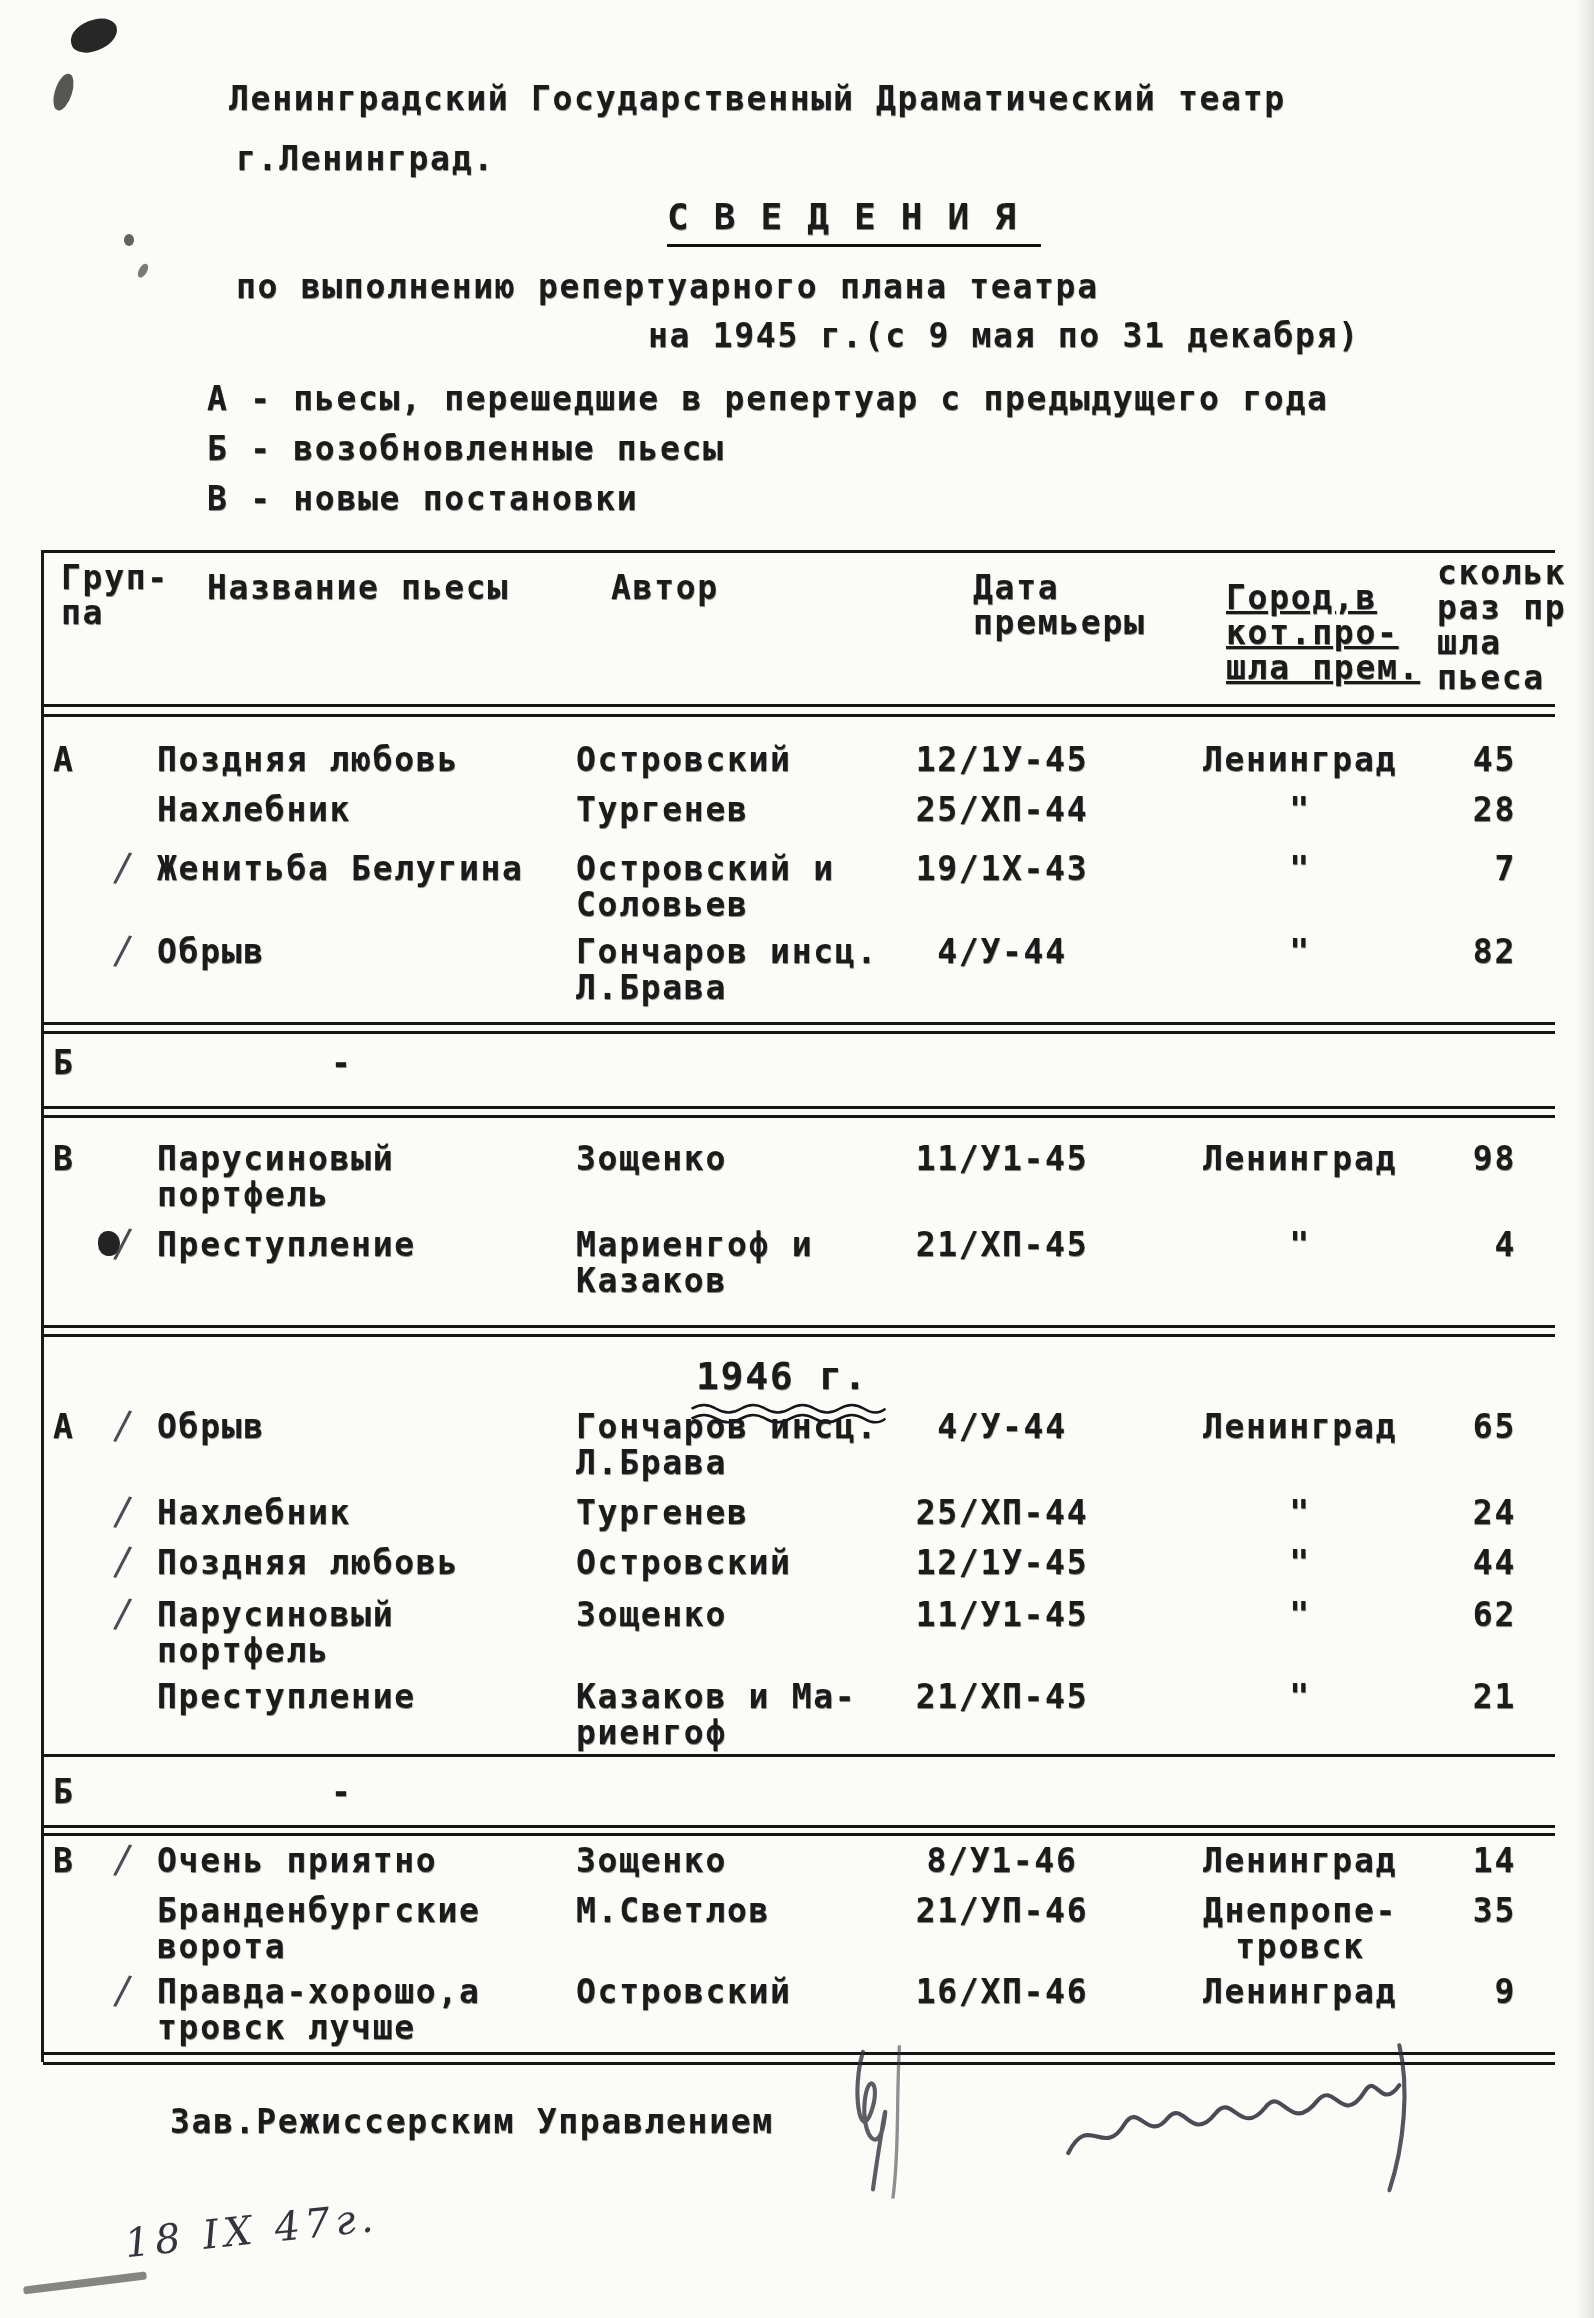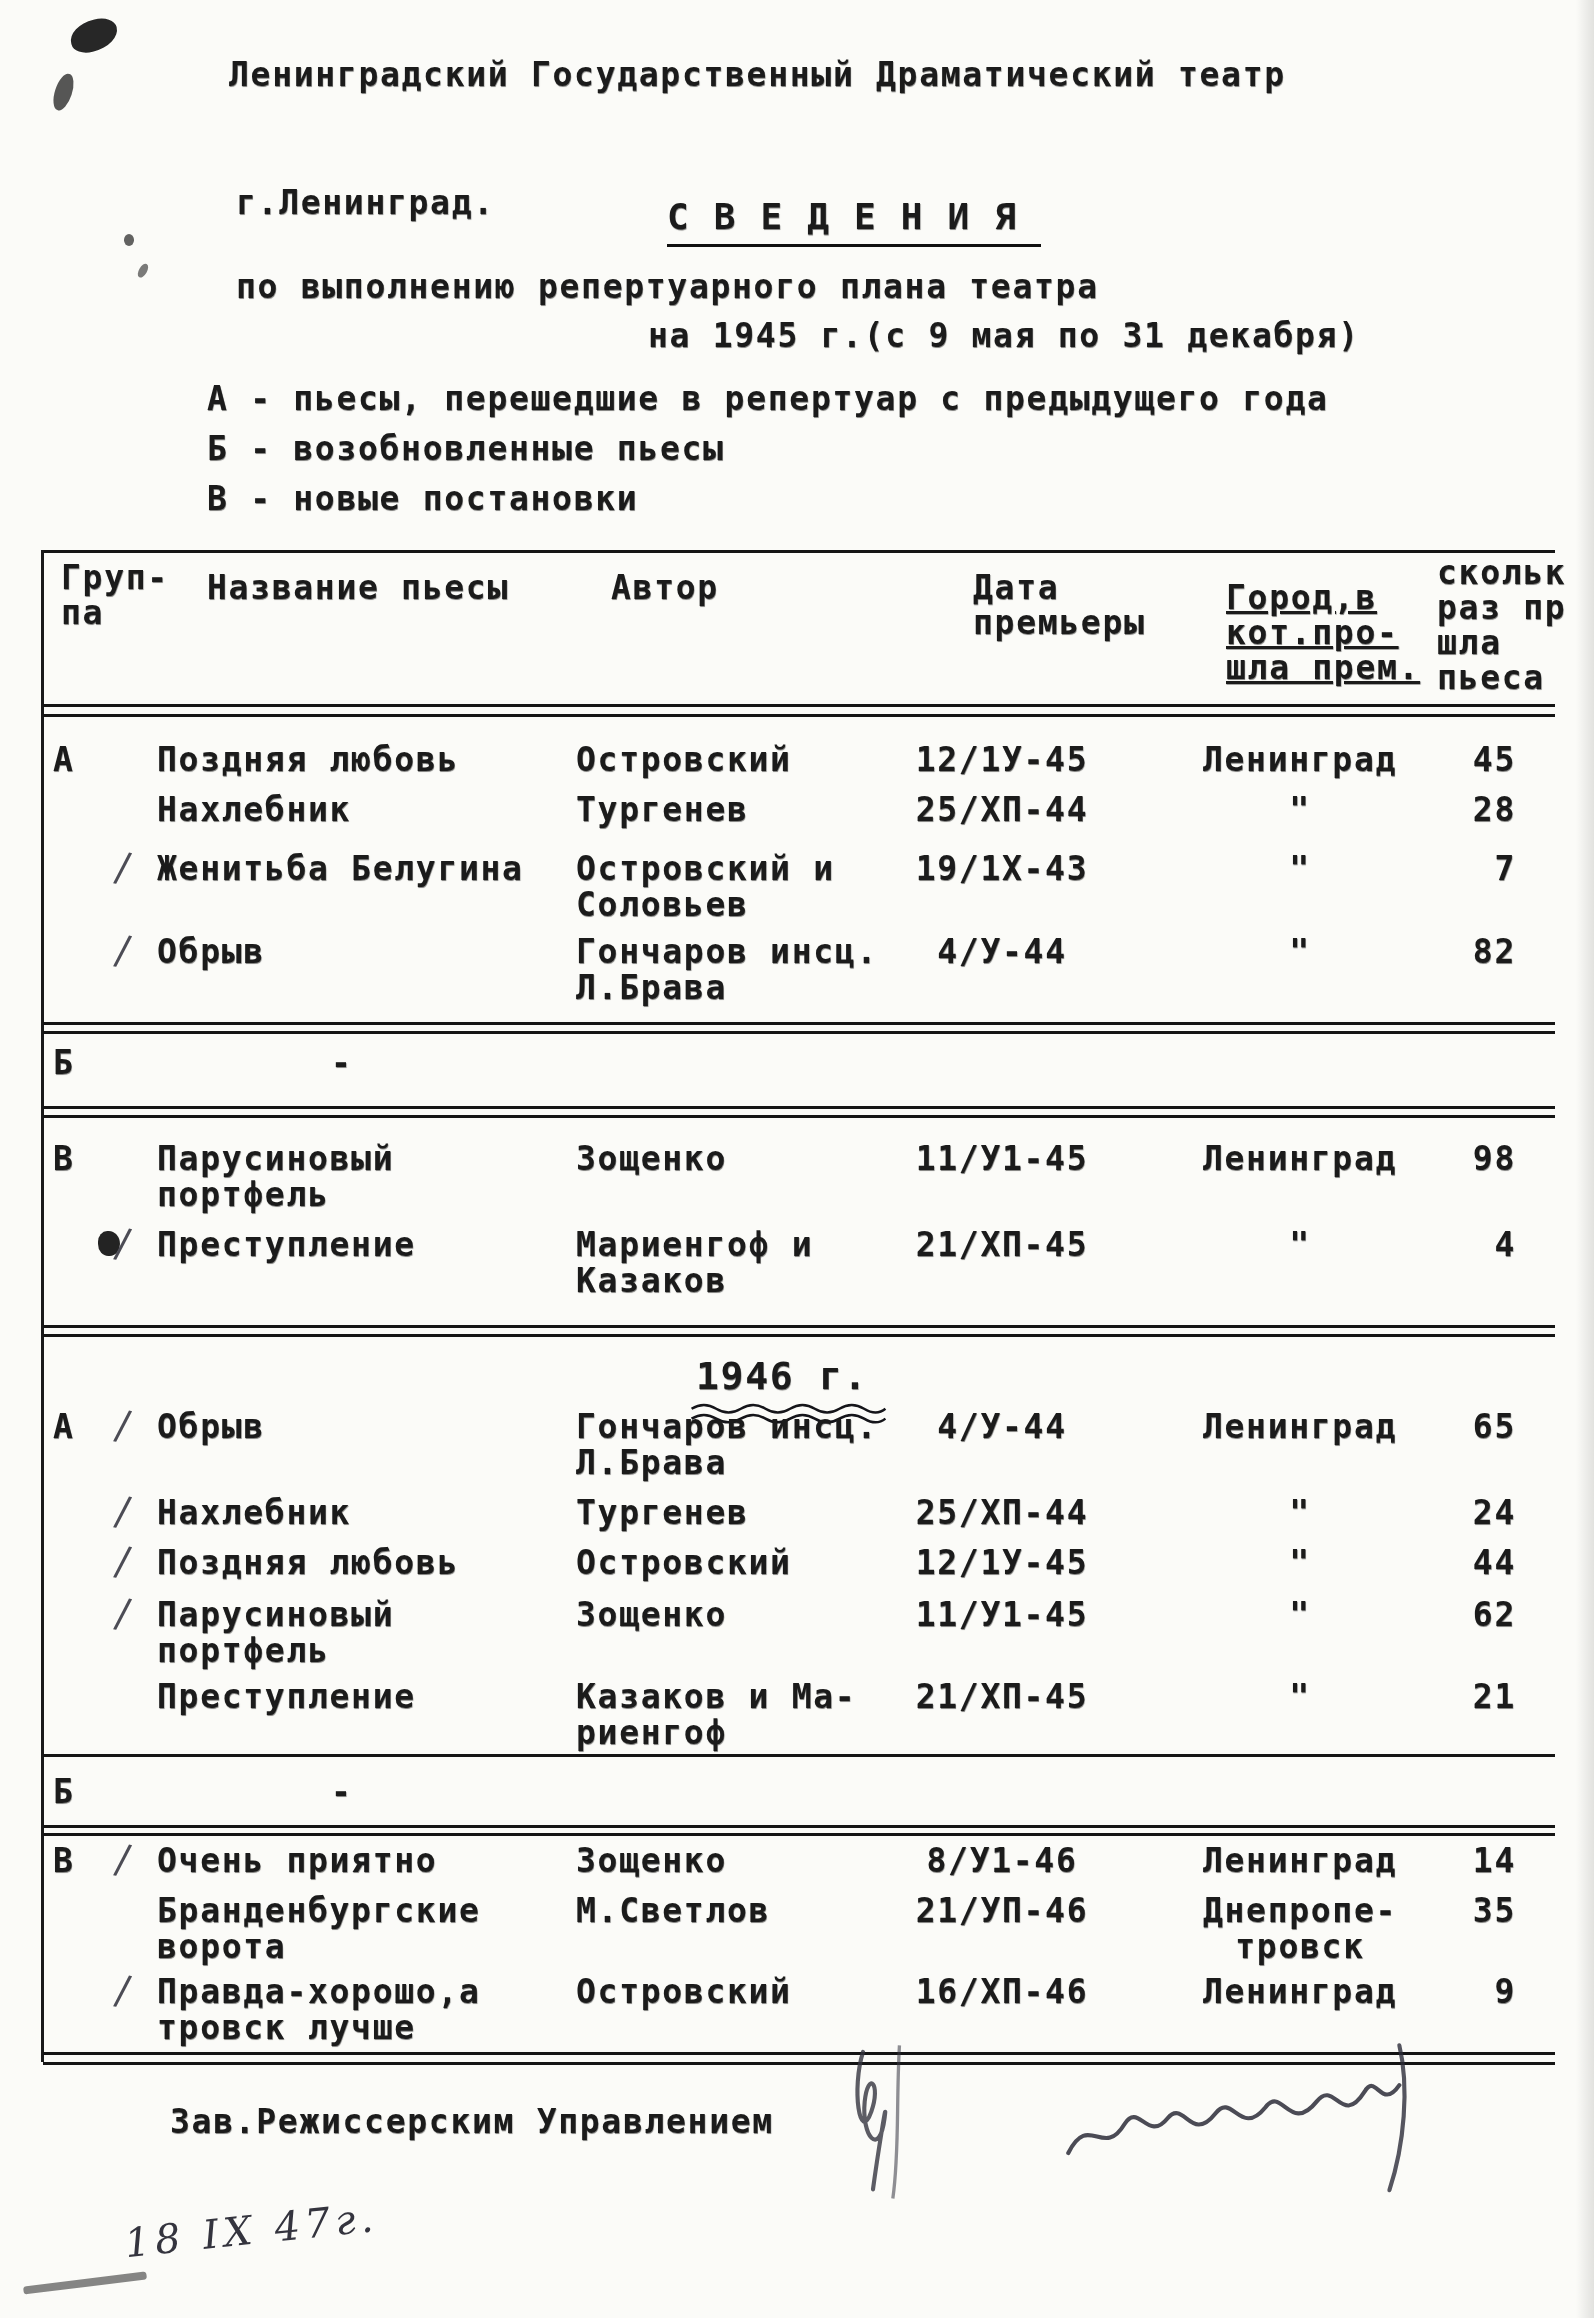--- a/index.html
+++ b/index.html
@@ -56,22 +56,22 @@
 <div class="page">
 
   <div class="art" style="left:70px;top:20px;width:48px;height:31px;border-radius:58% 42% 60% 40%;transform:rotate(-14deg);opacity:.9;"></div>
   <div class="art" style="left:55px;top:73px;width:16.6px;height:38px;border-radius:50%;transform:rotate(18deg);opacity:.7;"></div>
   <div class="art" style="left:124px;top:234px;width:10px;height:11.6px;border-radius:50%;opacity:.65;"></div>
   <div class="art" style="left:139px;top:263px;width:7.5px;height:15px;border-radius:50%;transform:rotate(30deg);opacity:.55;"></div>
   <div class="art" style="left:98px;top:1231px;width:21.5px;height:25px;border-radius:45% 55% 50% 50%;opacity:.92;"></div>
   <div class="art" style="left:23px;top:2279px;width:124px;height:7.5px;border-radius:3.3px;transform:rotate(-7deg);opacity:.5;"></div>
   <div class="edge"></div>
 
-  <div class="txt" style="left:229px;top:55px;">Ленинградский Государственный Драматический театр</div>
-  <div class="txt" style="left:236px;top:139px;margin-top:44px;">г.Ленинград.</div>
+  <div class="txt" style="left:229px;top:79px;">Ленинградский Государственный Драматический театр</div>
+  <div class="txt" style="left:236px;top:139px;">г.Ленинград.</div>
   <div class="txt" style="left:667px;top:197px;font-size:36px;"><span class="ul">С В Е Д Е Н И Я</span></div>
   <div class="txt" style="left:236px;top:267px;">по выполнению репертуарного плана театра</div>
   <div class="txt" style="left:648px;top:316px;">на 1945 г.(с 9 мая по 31 декабря)</div>
   <div class="txt" style="left:207px;top:379px;">А - пьесы, перешедшие в репертуар с предыдущего года</div>
   <div class="txt" style="left:207px;top:479px;">В - новые постановки</div>
   <div class="txt" style="left:207px;top:429px;">Б - возобновленные пьесы</div>
 
   <div class="line line-thick" style="top:550px;"></div>
   <div class="vline"></div>
   <div class="line" style="top:704px;"></div>

